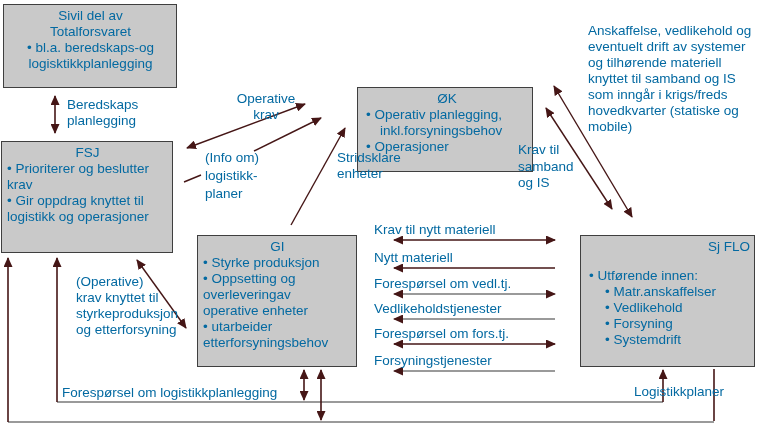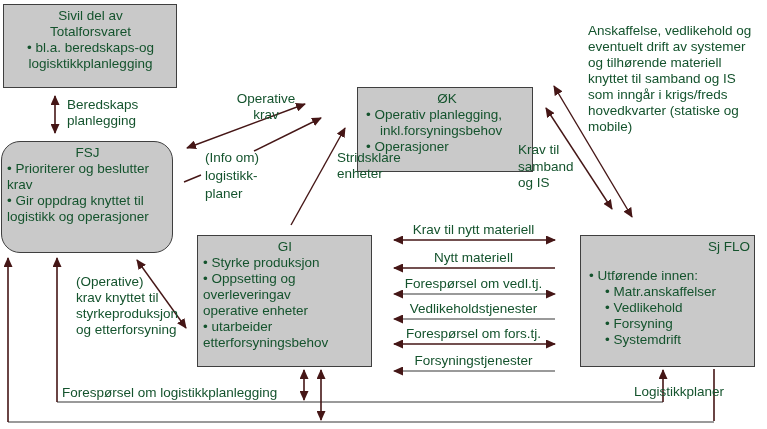--- a/index.html
+++ b/index.html
@@ -1,31 +1,31 @@
 <!DOCTYPE html>
 <html><head>
 <meta charset="utf-8">
 <style>
   html,body{margin:0;padding:0;background:#fff;}
   #canvas{
     position:relative;width:767px;height:429px;background:#fff;overflow:hidden;
-    font-family:"Liberation Sans",sans-serif;font-size:13.5px;line-height:16px;color:#14532d;
+    font-family:"Liberation Sans",sans-serif;font-size:13.5px;line-height:16px;color:#0369a1;
   }
   #arrows{position:absolute;left:0;top:0;}
   .box{
     position:absolute;background:#c9c9c9;border:1.4px solid #3f3f3f;
     box-sizing:border-box;padding:3px 4px 2px 5px;
   }
   .box .title{text-align:center;}
   .box .ln{white-space:nowrap;}
   .ind{padding-left:14px;}
   .ind2{padding-left:16px;}
   .lbl{position:absolute;white-space:pre-line;}
   .ctr{text-align:center;}
-  .mid{position:absolute;left:390px;width:167px;text-align:center;white-space:nowrap;}
+  .mid{position:absolute;left:374px;width:167px;text-align:left;white-space:nowrap;}
 </style>
 </head>
 <body>
 
 <div id="canvas">
 
   <svg id="arrows" width="767" height="429" viewBox="0 0 767 429">
     <defs>
       <marker id="ah" viewBox="0 0 10 9" refX="9" refY="4.5" markerWidth="10" markerHeight="9" markerUnits="userSpaceOnUse" orient="auto-start-reverse">
         <path d="M0,0 L10,4.5 L0,9 z" fill="#451616"></path>
@@ -64,36 +64,36 @@
     <line x1="321" y1="370" x2="321" y2="420" stroke="#451616" stroke-width="1.6" marker-start="url(#ah)" marker-end="url(#ah)"></line>
   </svg>
 
   <div class="box ctr" style="left:3px;top:4px;width:174px;height:84px;">
     <div class="ln">Sivil  del av</div>
     <div class="ln">Totalforsvaret</div>
     <div class="ln">• bl.a. beredskaps-og</div>
     <div class="ln">logisktikkplanlegging</div>
   </div>
 
-  <div class="box" style="left:1px;top:141px;width:172px;height:112px;border-radius:19px;">
+  <div class="box" style="left:1px;top:141px;width:172px;height:112px;">
     <div class="title">FSJ</div>
     <div class="ln">• Prioriterer og beslutter</div>
     <div class="ln">krav</div>
     <div class="ln">• Gir oppdrag knyttet til</div>
     <div class="ln">logistikk og operasjoner</div>
   </div>
 
   <div class="box" style="left:357px;top:43px;width:176px;height:85px;padding-left:8px;margin-top:44px;">
     <div class="title">ØK</div>
     <div class="ln">•  Operativ planlegging,</div>
     <div class="ln ind">inkl.forsyningsbehov</div>
     <div class="ln">•  Operasjoner</div>
   </div>
 
-  <div class="box" style="left:197px;top:235px;width:175px;height:132px;">
+  <div class="box" style="left:197px;top:235px;width:160px;height:132px;">
     <div class="title">GI</div>
     <div class="ln">• Styrke produksjon</div>
     <div class="ln">• Oppsetting og</div>
     <div class="ln">overleveringav</div>
     <div class="ln">operative enheter</div>
     <div class="ln">• utarbeider</div>
     <div class="ln">etterforsyningsbehov</div>
   </div>
 
   <div class="box" style="left:580px;top:235px;width:175px;height:132px;padding-left:8px;">

